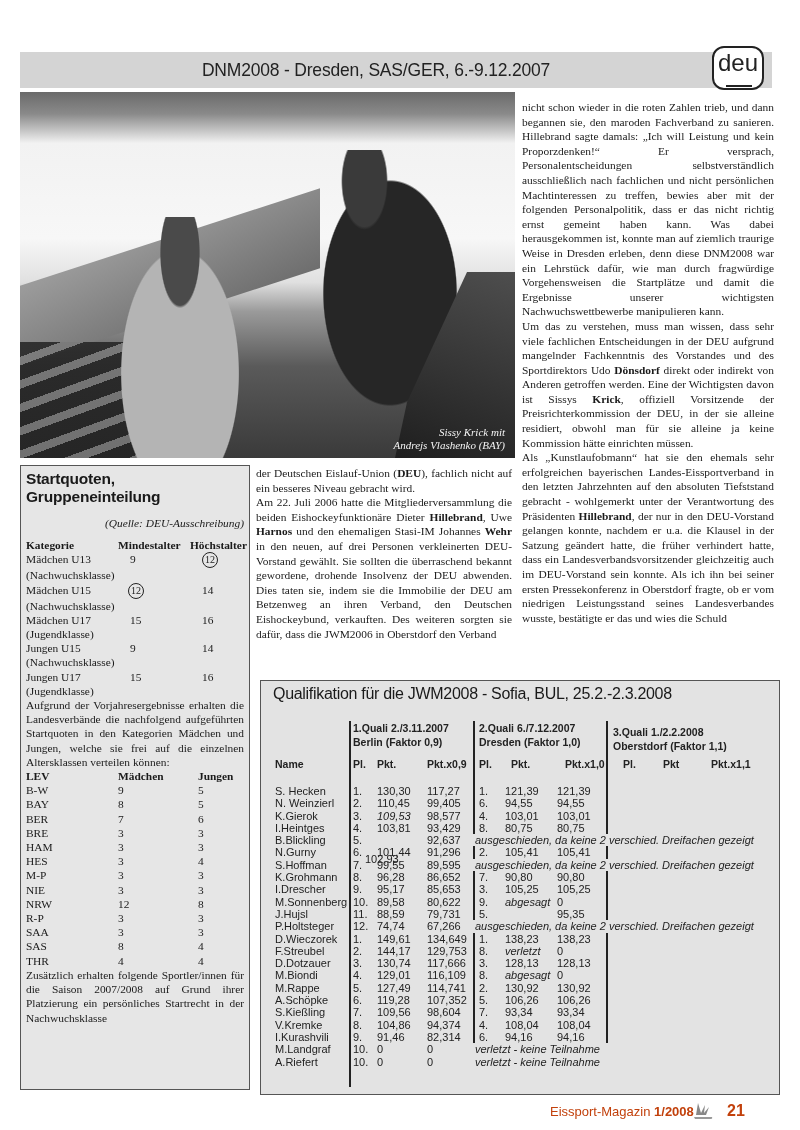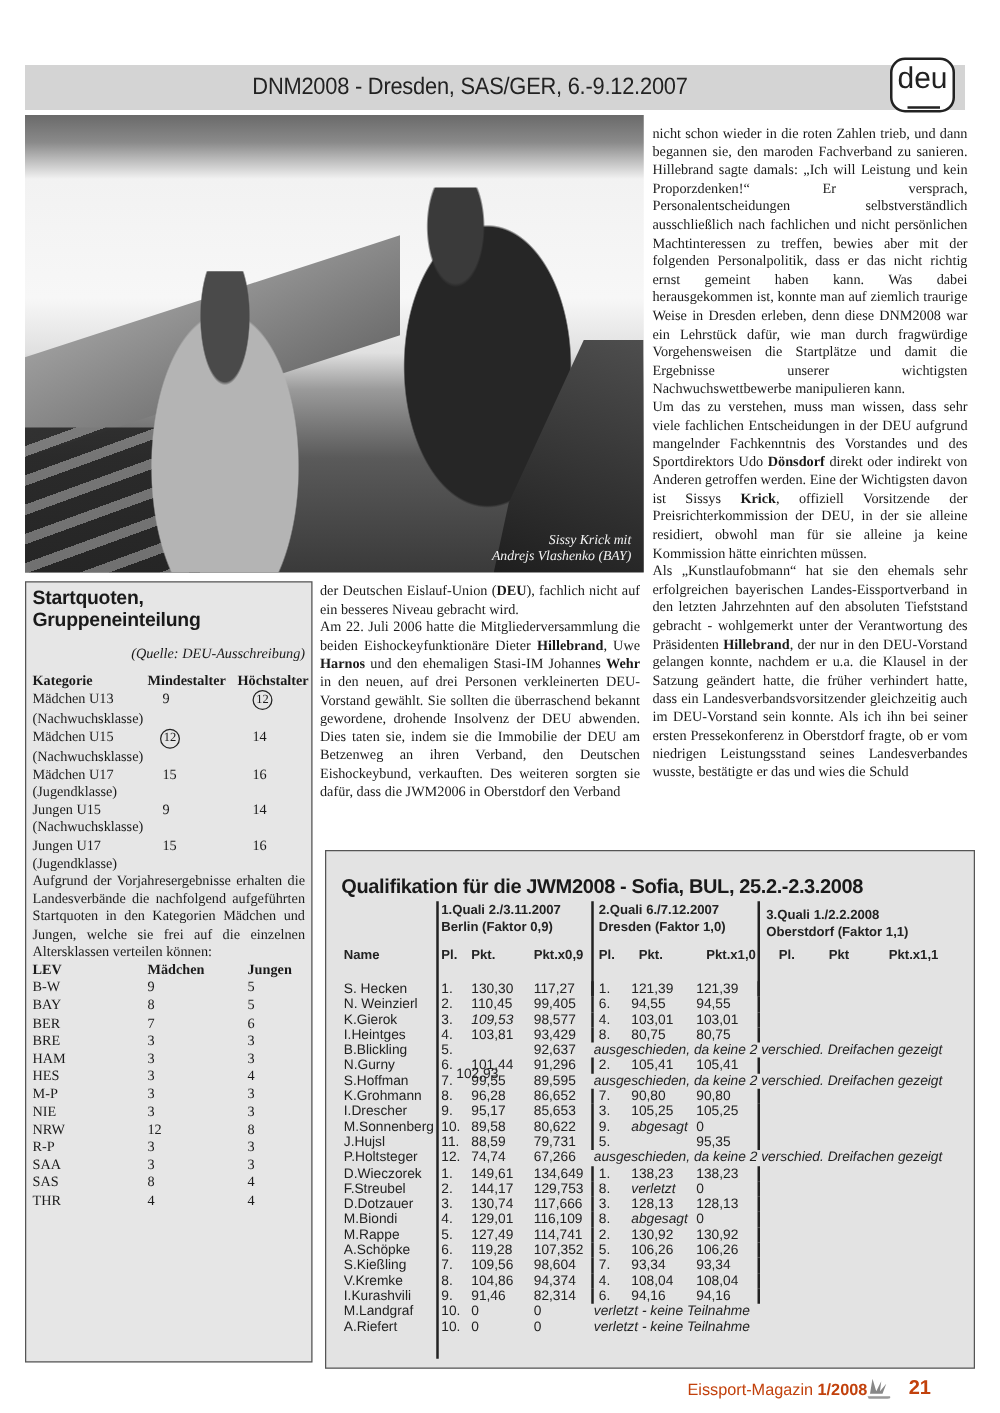--- a/index.html
+++ b/index.html
@@ -31,21 +31,21 @@
   .box-left .source { text-align:right; font-style:italic; margin:10px 0 8px 0; }
   .grid3 { display:grid; grid-template-columns:92px 72px 58px; }
   .grid3 .hd { font-weight:bold; }
   .grid3 .c2, .grid3 .c3 { text-align:left; }
   .circled { display:inline-block; width:14px; height:14px; border:1px solid #222; border-radius:50%; text-align:center; line-height:14px; font-size:10px; }
   .lev { display:grid; grid-template-columns:92px 80px 50px; margin-top:0; }
   .lev .hd { font-weight:bold; }
   .box-left .para { text-align:justify; }
 
   .box-table { position:absolute; left:260px; top:680px; width:520px; height:415px; background:#e3e3e3; border:1.5px solid #555; box-sizing:border-box; font-family:"Liberation Sans", sans-serif; }
-  .box-table h2 { position:absolute; left:12px; top:20px; margin:0; font-size:16px; font-weight:bold; letter-spacing:-0.3px; }
+  .box-table h2 { position:absolute; left:12px; top:4px; margin:0; font-size:16px; font-weight:normal; letter-spacing:-0.3px; }
   .qhead { position:absolute; top:40px; font-size:10.5px; font-weight:bold; line-height:14px; color:#222; }
   .vline { position:absolute; width:1.5px; background:#222; }
   .colhead { position:absolute; top:77px; font-size:10.5px; font-weight:bold; color:#222; }
   .rows { position:absolute; left:0; top:104px; width:100%; font-size:11px; color:#222; }
   .row { position:relative; height:12.3px; line-height:12.3px; }
   .row span { position:absolute; white-space:nowrap; }
   .note { font-style:italic; }
 
   .footer { position:absolute; left:520px; top:1101px; width:250px; height:22px; font-family:"Liberation Sans", sans-serif; font-size:13px; color:#c2410c; }
   .footer .mag { position:absolute; left:30px; top:3px; }
@@ -161,20 +161,21 @@
       <div>3</div>
       <div>3</div>
     <div>SAS</div>
       <div>8</div>
       <div>4</div>
     <div>THR</div>
       <div>4</div>
       <div>4</div>
   </div>
 
+  <div class="para">Zusätzlich erhalten folgende Sportler/innen für die Saison 2007/2008 auf Grund ihrer Platzierung ein persönliches Startrecht in der Nachwuchsklasse</div>
 </div>
 
 <div class="box-table">
   <h2>Qualifikation für die JWM2008 - Sofia, BUL, 25.2.-2.3.2008</h2>
 
   <div class="vline" style="left:88px; top:40px; height:366px;"></div>
   <div class="vline" style="left:212px; top:40px; height:76px;"></div>
   <div class="vline" style="left:345px; top:40px; height:76px;"></div>
 
   <div class="qhead" style="left:92px;">

